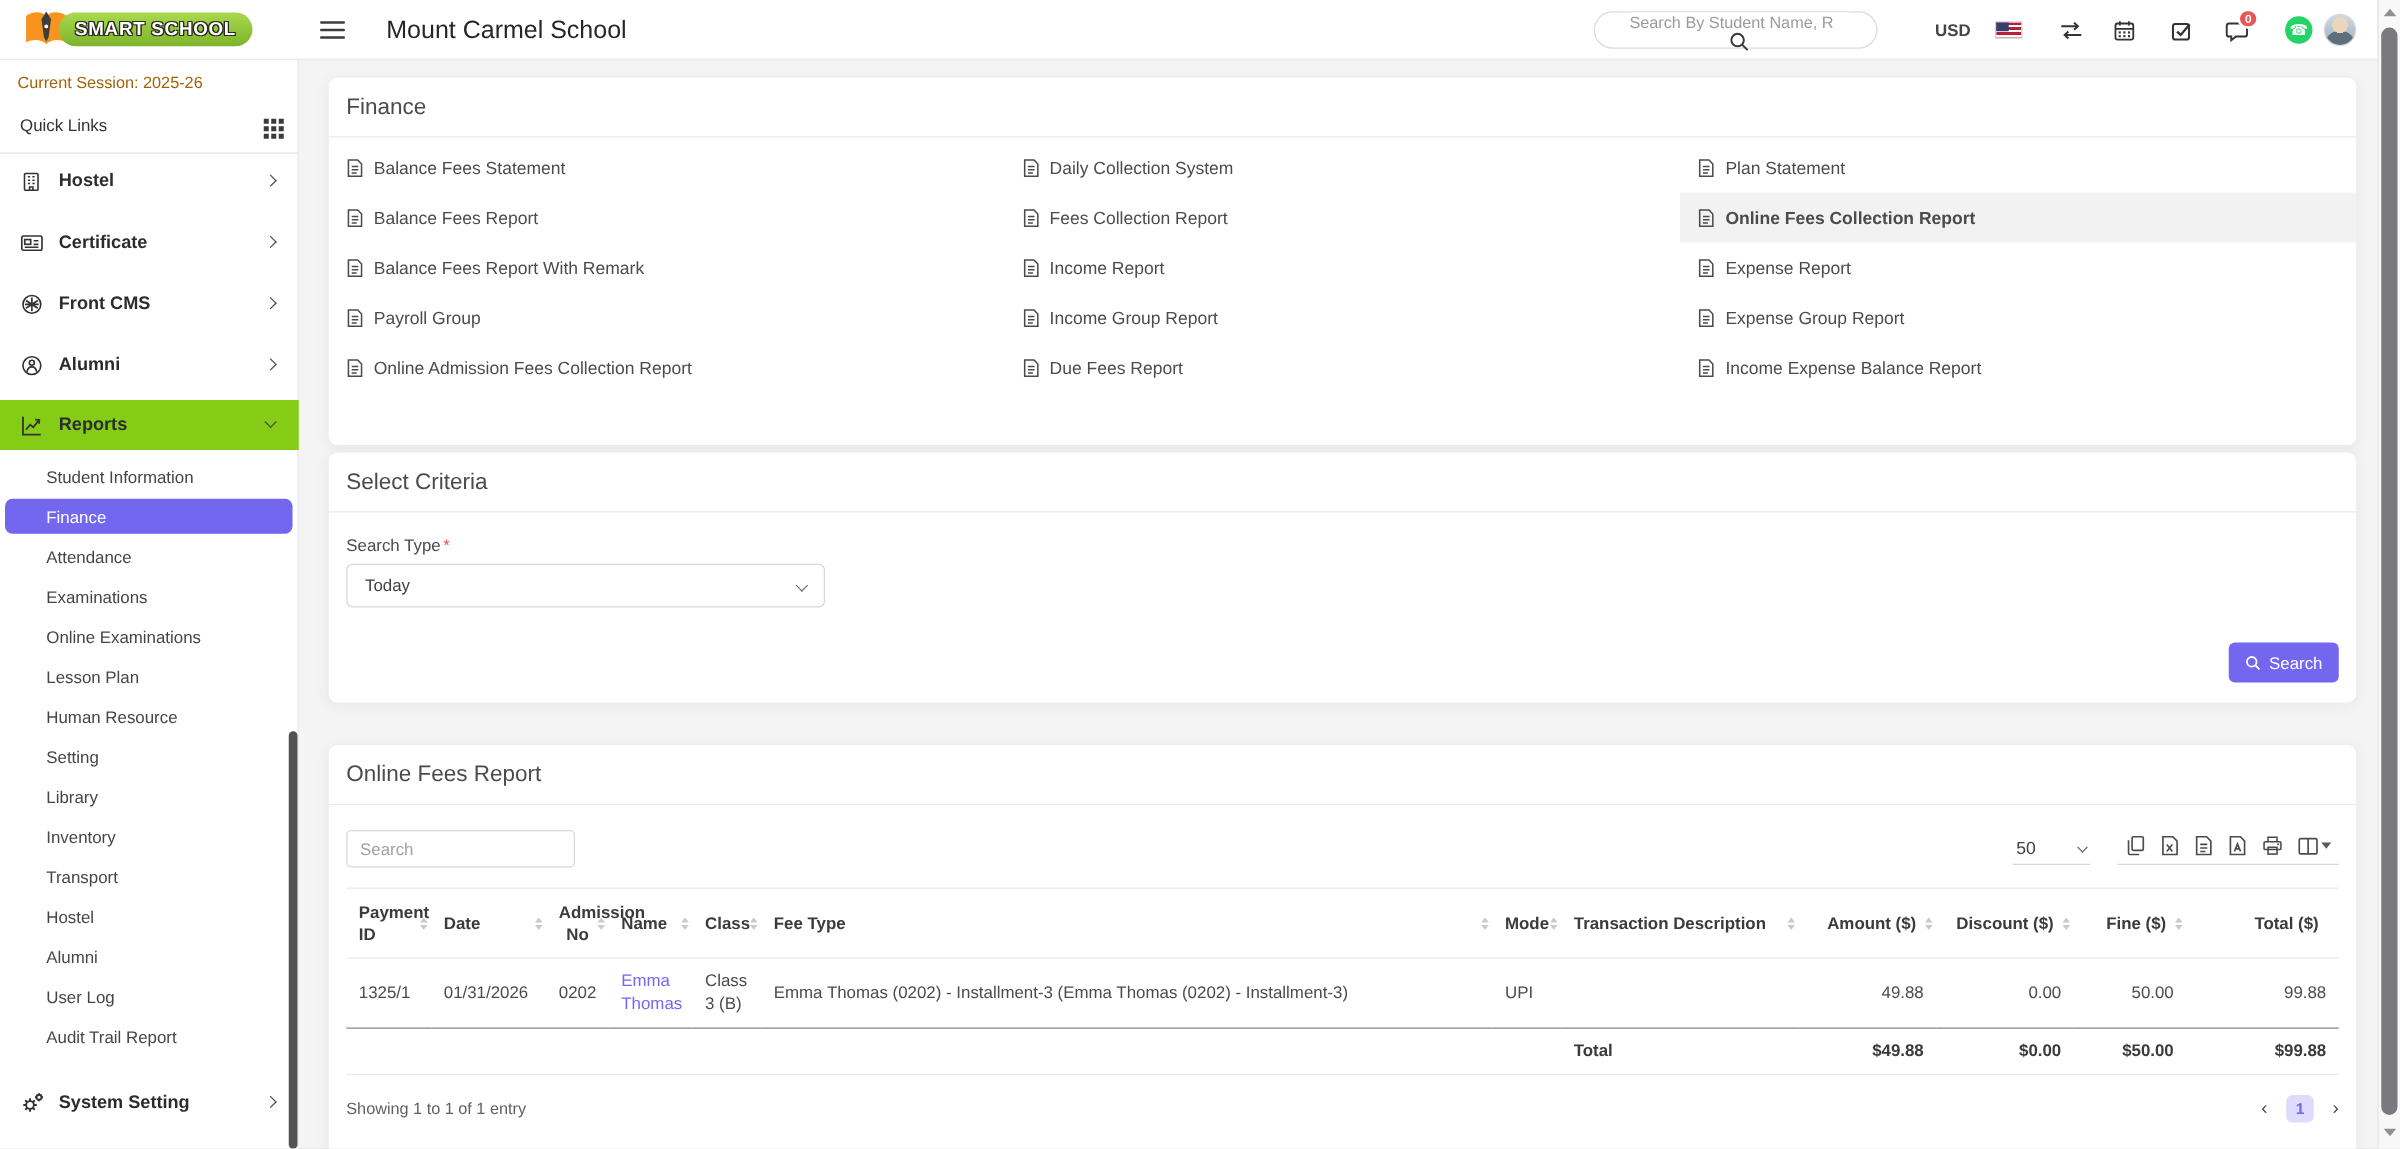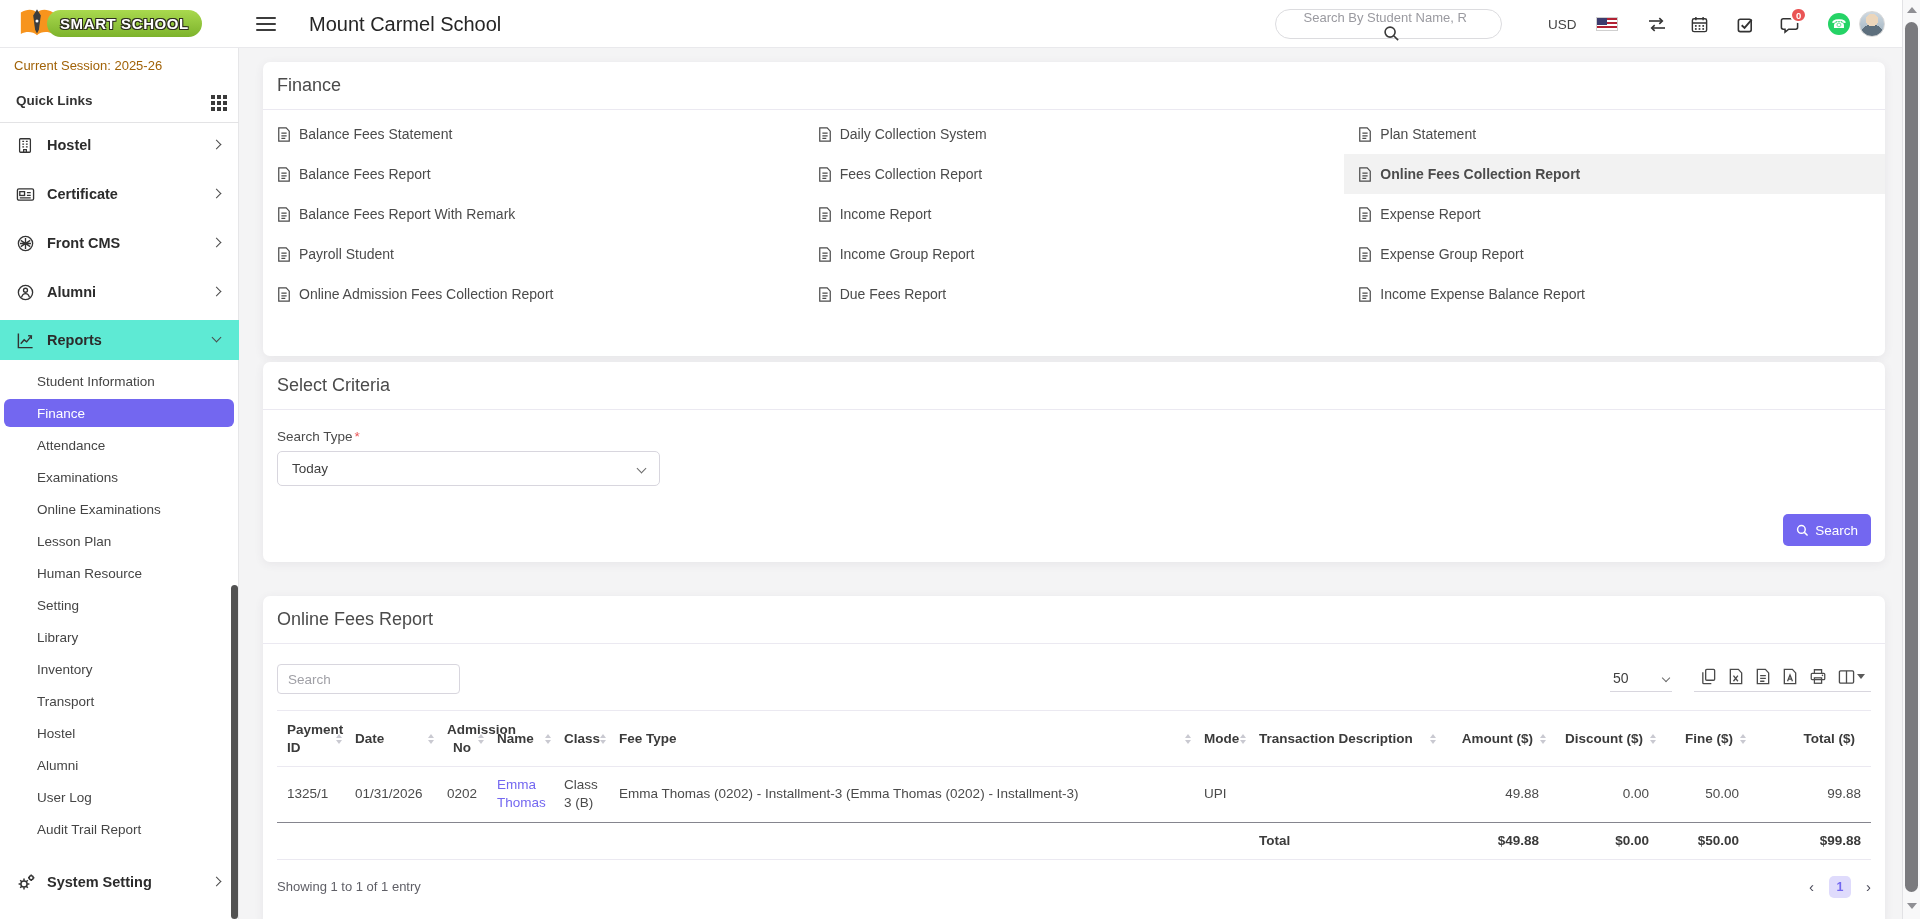--- a/index.html
+++ b/index.html
@@ -20,21 +20,21 @@
   .hamburger i { display:block; height:2.4px; background:#3c3c3c; margin-bottom:3.6px; border-radius:1px; }
   .school-name { position:absolute; left:289px; top:0; height:48px; line-height:48px;
                  font-size:20px; font-weight:normal; color:#262626;margin-left:20px; }
   .search-pill { position:absolute; left:1275px; top:9px; width:227px; height:30px;
                  border:1px solid #dcdcdf; border-radius:16px; display:flex; align-items:center;
                  padding:0 10px 0 16px; background:#fff;flex-direction:column; }
   .search-pill input { border:0; outline:0; flex:1; min-width:0; font-size:13px; color:#555;
                        font-family:"Liberation Sans",sans-serif; }
   .search-pill input::placeholder { color:#9a9aa0; }
   .hi { position:absolute; top:0; height:48px; display:flex; align-items:center; cursor:pointer; }
-  .usd { left:1548px; font-size:13.5px; font-weight:normal; color:#454545; }
+  .usd { left:1548px; font-size:13.5px; font-weight:bold; color:#454545; }
   .flag { left:1596px; }
   .flag .stripes { width:22px; height:14px; border:1px solid #cfcfcf;
      background:repeating-linear-gradient(180deg,#b22234 0 2px,#fff 2px 4px); position:relative; }
   .flag .stripes:after { content:""; position:absolute; left:0; top:0; width:10px; height:7px; background:#3c3b6e; }
   .exch { left:1647px; } .cal { left:1690px; } .chk { left:1736px; }
   .chat { left:1779px; } 
   .badge { position:absolute; left:11px; top:7px; min-width:16px; height:16px; padding:0 4px;
            background:#ea5455; border:2px solid #fff; border-radius:9px; color:#fff;
            font-size:9.5px; font-weight:bold; display:flex; align-items:center; justify-content:center; }
   .wa { left:1828px; }
@@ -44,30 +44,30 @@
   .avatar-img { width:26px; height:26px; border-radius:50%; border:1px solid #d8d8d8;
      background:
        radial-gradient(circle at 50% 34%, #ecd6bb 0 31%, rgba(0,0,0,0) 32%),
        radial-gradient(circle at 50% 105%, #5d6f7d 0 45%, rgba(0,0,0,0) 46%),
        linear-gradient(180deg,#cfd9e1,#9db0bd); }
   
   .sidebar { position:absolute; left:0; top:48px; width:239px; height:871px; background:#fff;
              border-right:1px solid #e6e6e8; z-index:5; }
   .session { position:absolute; left:14px; top:10px; font-size:13px; color:#a16207; }
   .qlinks { position:absolute; left:0; top:40px; width:239px; height:28px; }
-  .qlinks .ql-label { position:absolute; left:16px; top:5px; font-size:13.5px; color:#333;font-weight:bold; }
+  .qlinks .ql-label { position:absolute; left:16px; top:5px; font-size:13.5px; color:#333; }
   .grid-icon { position:absolute; right:24px; top:7px; width:4px; height:4px; background:#3a3a3a;
      box-shadow:6px 0 #3a3a3a,12px 0 #3a3a3a,0 6px #3a3a3a,6px 6px #3a3a3a,12px 6px #3a3a3a,
                 0 12px #3a3a3a,6px 12px #3a3a3a,12px 12px #3a3a3a; }
   .side-divider { position:absolute; left:0; top:74px; width:239px; border-top:1px solid #e3e3e5; }
   .mi { position:absolute; left:0; width:239px; height:40px; display:flex; align-items:center;
         padding:0 16px; cursor:pointer; }
   .mi .ico { width:20px; height:20px; margin-right:11px; flex:none; display:flex; align-items:center; }
   .mi .mi-label { font-size:14.5px; font-weight:bold; color:#2c2c2c; }
-  .mi.active-parent { background:#5eead4;align-items:center; }
+  .mi.active-parent { background:#84cc16;align-items:center; }
   .chev-r { width:7px; height:7px; border-right:1.7px solid #4b4b4b; border-bottom:1.7px solid #4b4b4b;
             transform:rotate(-45deg); position:absolute; right:19px; top:16px; }
   .chev-d { width:7px; height:7px; border-right:1.7px solid #4b4b4b; border-bottom:1.7px solid #4b4b4b;
             transform:rotate(45deg); position:absolute; right:19px; top:14px; }
   .smi { position:absolute; left:4px; width:230px; height:28px; display:flex; align-items:center;
          padding-left:33px; font-size:13.5px; color:#454545; border-radius:6px; cursor:pointer; }
   .smi.active { background:#7367f0; color:#fff; }
   .side-thumb { position:absolute; left:231px; top:537px; width:7px; height:334px;
                 background:#525252; border-radius:4px; z-index:8; cursor:grab; }
   
@@ -345,21 +345,21 @@
             </span>
             <span>Balance Fees Report With Remark</span>
           </div>
         <div class="flink">
             <span class="doc">
               <svg width="14" height="17" viewBox="0 0 16 18" fill="none" stroke="#4b4b4b" stroke-width="1.4">
                 <path d="M2 1.5h8.5l3.5 3.7V16.5H2z"></path>
                 <path d="M5 7.5h6M5 10.5h6M5 13.5h4.5"></path>
               </svg>
             </span>
-            <span>Payroll Student</span>
+            <span>Payroll Group</span>
           </div>
         <div class="flink">
             <span class="doc">
               <svg width="14" height="17" viewBox="0 0 16 18" fill="none" stroke="#4b4b4b" stroke-width="1.4">
                 <path d="M2 1.5h8.5l3.5 3.7V16.5H2z"></path>
                 <path d="M5 7.5h6M5 10.5h6M5 13.5h4.5"></path>
               </svg>
             </span>
             <span>Online Admission Fees Collection Report</span>
           </div>

